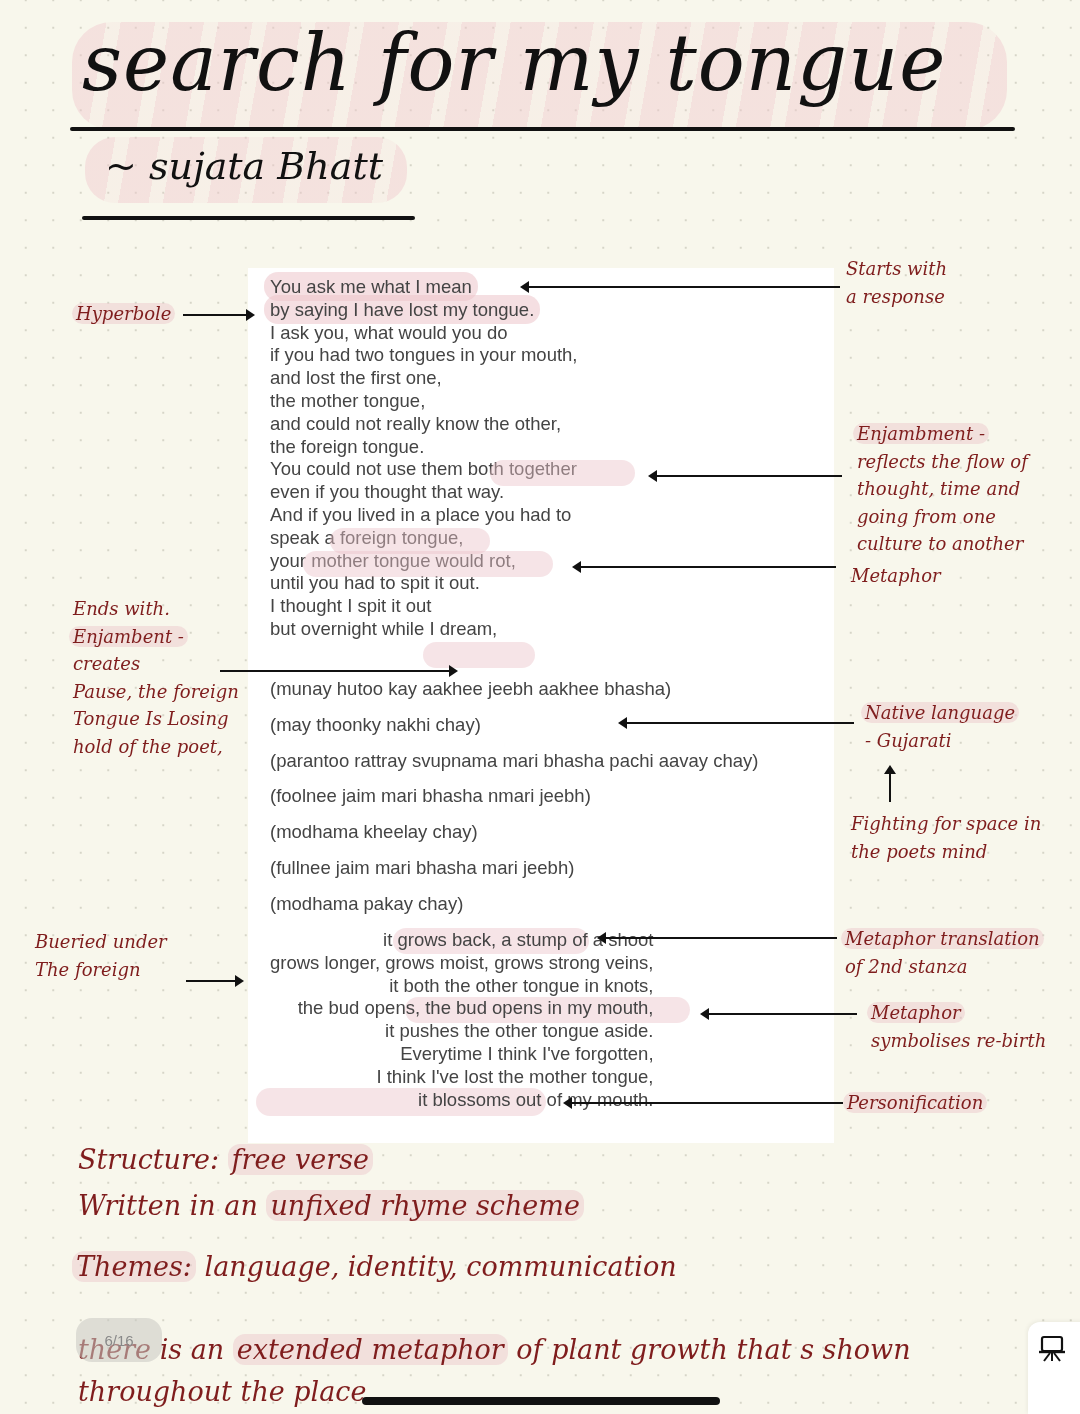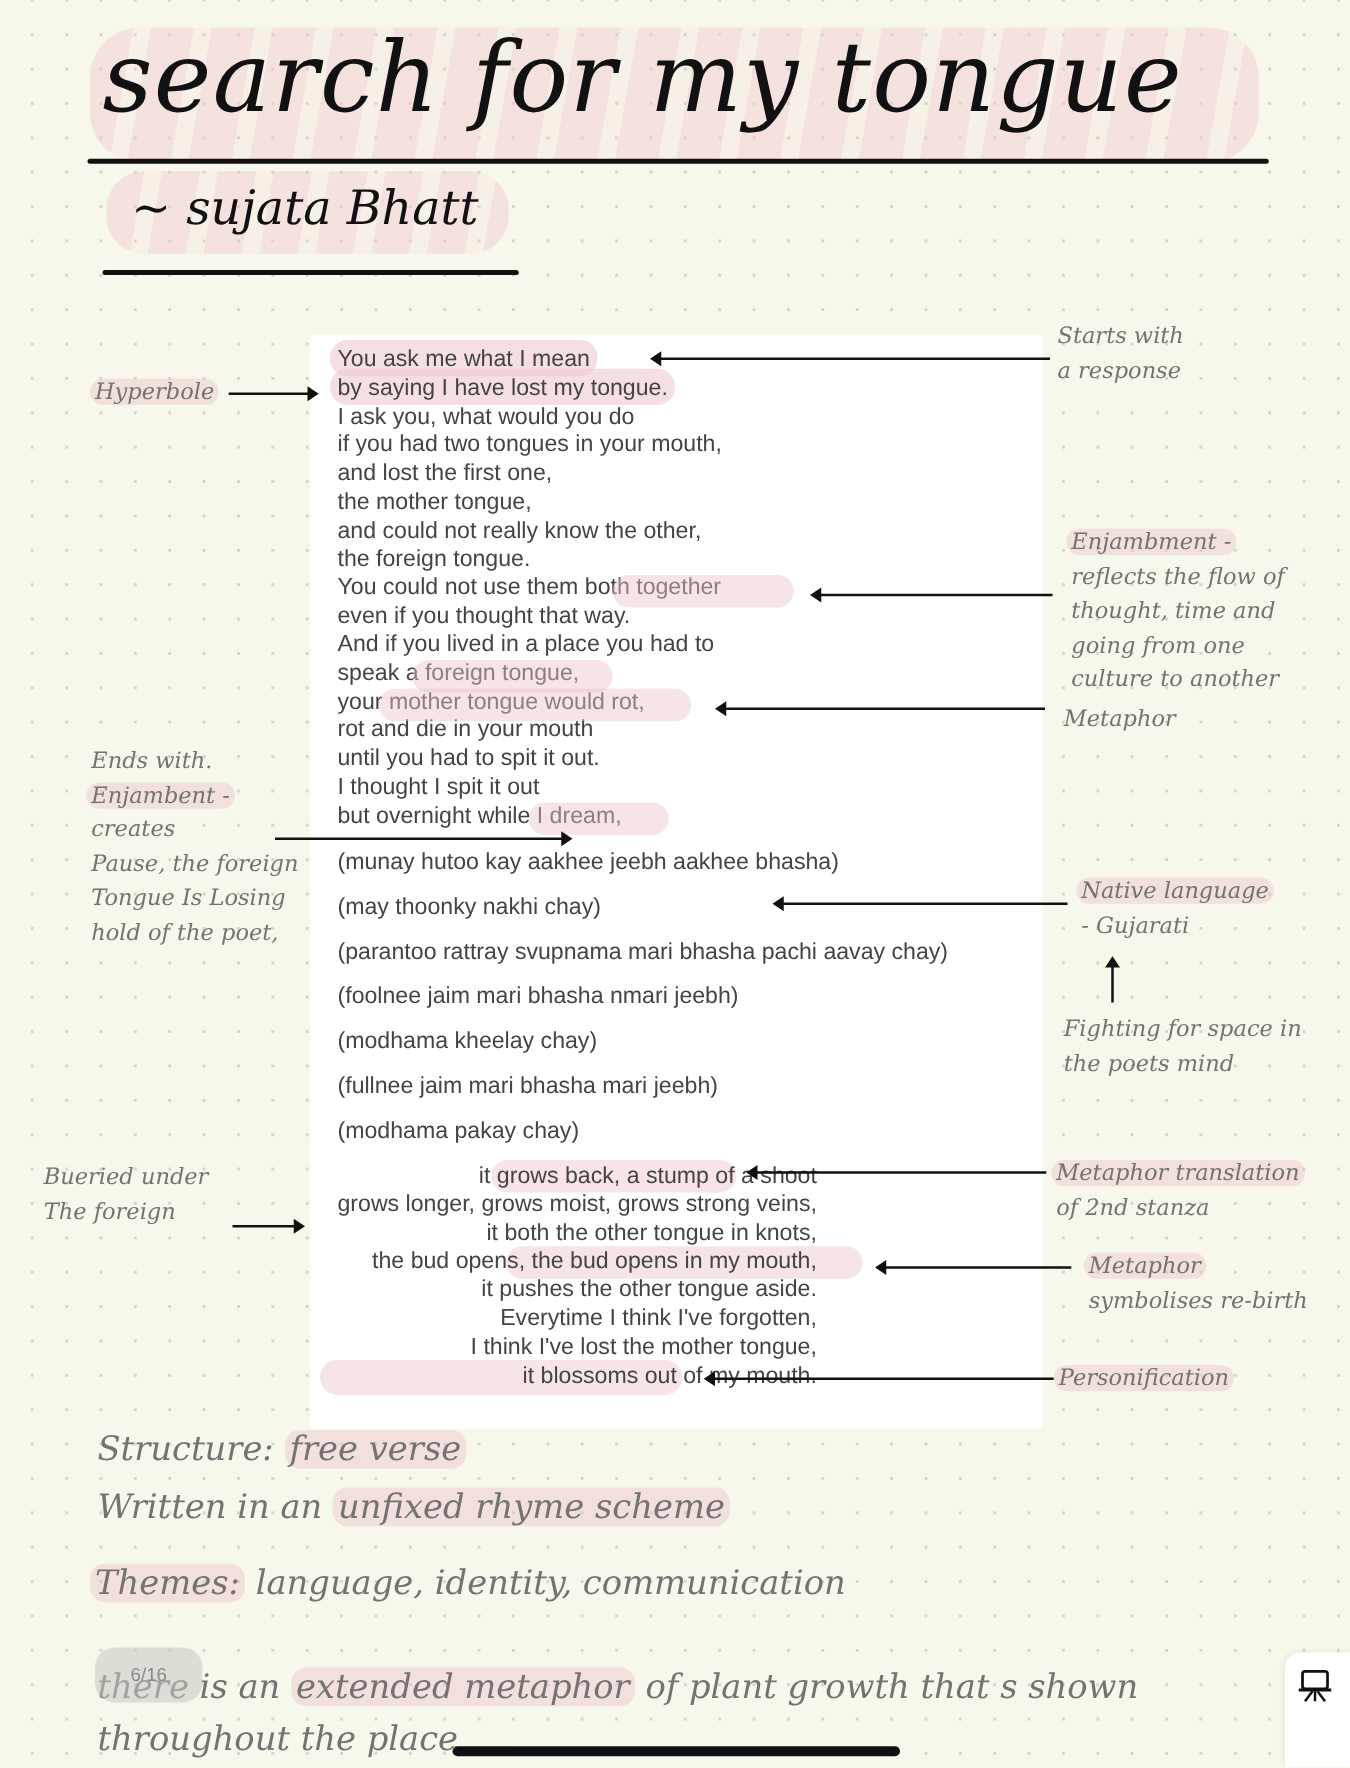--- a/index.html
+++ b/index.html
@@ -5,21 +5,21 @@
     html, body { margin: 0; padding: 0; }
     body {
       width: 1080px; height: 1414px; position: relative; overflow: hidden;
       background-color: #f8f7ec;
       background-image: radial-gradient(circle, #d6d5c8 1.1px, transparent 1.3px);
       background-size: 27.5px 27.5px;
       background-position: 12px 14px;
       font-family: "DejaVu Serif", serif;
       color: #111;
     }
-    .hand { font-family: "DejaVu Serif", serif; font-style: italic; color: #737373; }
+    .hand { font-family: "DejaVu Serif", serif; font-style: italic; color: #7f1d1d; }
     .abs { position: absolute; }
     .hl { background: rgba(236, 196, 202, 0.55); border-radius: 14px; padding: 4px 6px; }
     .hl-soft { background: rgba(236, 196, 202, 0.45); border-radius: 12px; padding: 0 4px; }
 
     
     .title-blob { position: absolute; left: 72px; top: 22px; width: 935px; height: 108px;
       background: repeating-linear-gradient(100deg, rgba(240,200,205,0.45) 0 34px, rgba(240,200,205,0.15) 34px 48px);
       border-radius: 40px; }
     .title { position: absolute; left: 82px; top: 8px; font-size: 78px; letter-spacing: 1px;
       font-family: "DejaVu Serif", serif; font-style: italic; font-weight: normal; line-height: 110px; }
@@ -82,21 +82,20 @@
   <div class="line">if you had two tongues in your mouth,</div>
   <div class="line">and lost the first one,</div>
   <div class="line">the mother tongue,</div>
   <div class="line">and could not really know the other,</div>
   <div class="line">the foreign tongue.</div>
   <div class="line">You could not use them both together</div>
   <div class="line">even if you thought that way.</div>
   <div class="line">And if you lived in a place you had to</div>
   <div class="line">speak a foreign tongue,</div>
   <div class="line">your mother tongue would rot,</div>
-  <div class="line">rot and die in your mouth</div>
   <div class="line">until you had to spit it out.</div>
   <div class="line">I thought I spit it out</div>
   <div class="line">but overnight while I dream,</div>
 </div>
 
 <div class="abs" style="left:490px;top:460px;width:145px;height:26px;background:rgba(236,196,202,0.45);border-radius:13px;"></div>
 <div class="abs" style="left:330px;top:528px;width:160px;height:26px;background:rgba(236,196,202,0.45);border-radius:13px;"></div>
 <div class="abs" style="left:303px;top:551px;width:250px;height:26px;background:rgba(236,196,202,0.45);border-radius:13px;"></div>
 <div class="abs" style="left:423px;top:642px;width:112px;height:26px;background:rgba(236,196,202,0.45);border-radius:13px;"></div>
 

